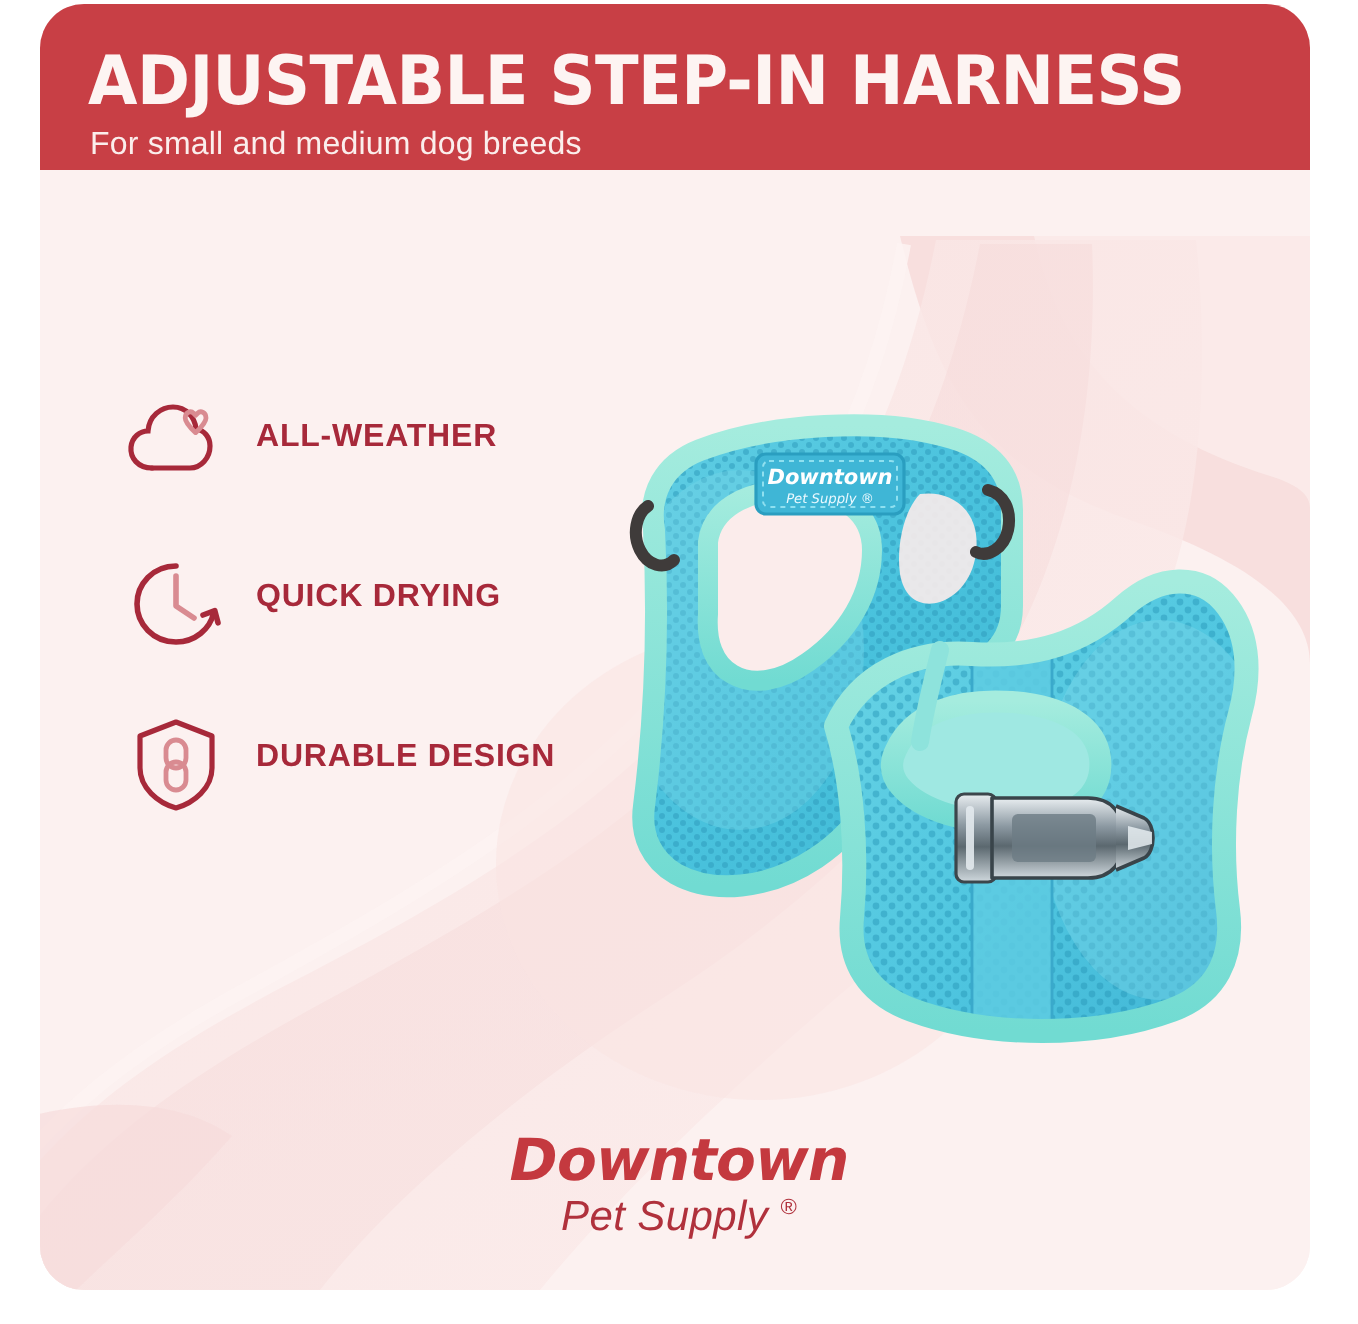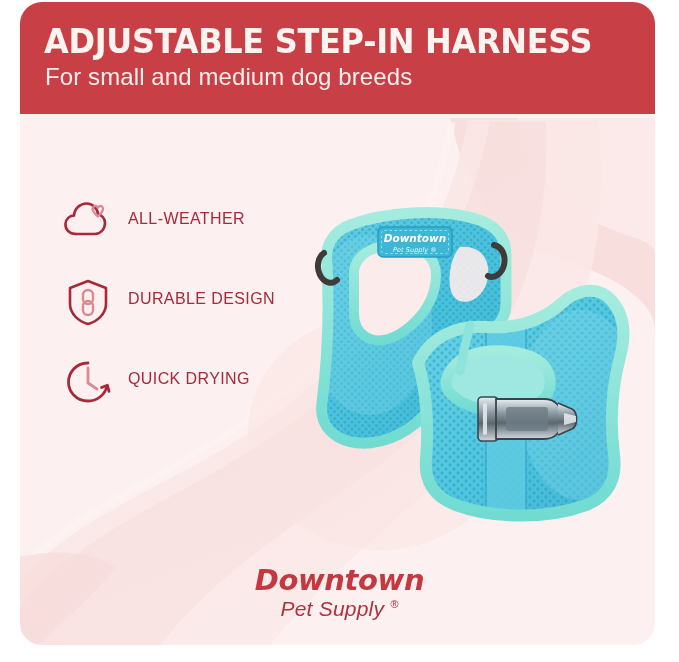--- a/index.html
+++ b/index.html
@@ -11,43 +11,43 @@
 
   
   .card{
     position:absolute;left:20px;top:2px;width:635px;height:643px;
     background:#fcf1f0;border-radius:22px;overflow:hidden;
   }
   .bg-art{position:absolute;inset:0;width:635px;height:643px;}
 
   
   .banner{
-    position:absolute;left:20px;top:2px;width:635px;height:112px;
+    position:absolute;left:20px;top:2px;width:635px;height:83px;
     background:#c83f45;border-radius:22px 22px 0 0;overflow:hidden;
   }
   .banner-title{
     position:absolute;left:24px;top:22px;
     font-size:34px;font-weight:700;letter-spacing:-0.3px;
     color:#fdf4f2;line-height:1;white-space:nowrap;
     font-family:"DejaVu Sans","Liberation Sans",sans-serif;
     transform:scaleX(0.94);transform-origin:left center;
   }
   .banner-sub{
     position:absolute;left:25px;top:63px;
-    font-size:24px;font-weight:400;color:#fbeeec;line-height:1;
+    font-size:16px;font-weight:400;color:#fbeeec;line-height:1;
     white-space:nowrap;letter-spacing:0.1px;
   }
 
   
   .features{position:absolute;left:62px;top:196px;width:250px;}
   .feature{position:relative;height:80px;}
   .feature .ficon{position:absolute;left:0;top:0;width:52px;height:52px;}
   .feature .flabel{
     position:absolute;left:66px;top:14px;
-    font-size:16px;font-weight:400;letter-spacing:0.4px;
+    font-size:16px;font-weight:700;letter-spacing:0.4px;
     color:#a7293a;white-space:nowrap;
   }
 
   
   .product{position:absolute;left:280px;top:175px;width:380px;height:390px;}
 
   
   .logo{position:absolute;left:0;right:0;top:566px;text-align:center;}
   .logo-main{
     font-size:29px;font-weight:700;font-style:italic;color:#c4393f;
@@ -115,36 +115,36 @@
         <path d="M41 13 C 41 10.4, 38.4 9, 36.8 10.6 L 35.8 11.6 L 34.8 10.6
                  C 33.2 9, 30.6 10.4, 30.6 13 C 30.6 15.6, 35.8 20.3, 35.8 20.3
                  C 35.8 20.3, 41 15.6, 41 13 Z" fill="none" stroke="#d98b91" stroke-width="2.4" stroke-linejoin="round"></path>
       </svg>
       <div class="flabel">ALL-WEATHER</div>
     </div>
 
 
     <div class="feature">
       <svg class="ficon" viewBox="0 0 52 52">
+        <path d="M26 7 C 14.5 7, 6.5 16, 6.5 26 C 6.5 36, 14.5 45, 26 45
+                 C 35.5 45, 43 38.5, 44.8 30.5" fill="none" stroke="#a7293a" stroke-width="2.8" stroke-linecap="round"></path>
+        <path d="M39.5 31.5 L 45.4 29.3 L 47 35.4" fill="none" stroke="#a7293a" stroke-width="2.8" stroke-linecap="round" stroke-linejoin="round"></path>
+        <path d="M26 12 L 26 27 L 35 33" fill="none" stroke="#d98b91" stroke-width="2.8" stroke-linecap="round" stroke-linejoin="round"></path>
+      </svg>
+      <div class="flabel">QUICK DRYING</div>
+    </div>
+
+    <div class="feature">
+      <svg class="ficon" viewBox="0 0 52 52">
         <path d="M26 5 L 44 12 L 44 28 C 44 38, 35 45.5, 26 48
                  C 17 45.5, 8 38, 8 28 L 8 12 Z" fill="none" stroke="#a7293a" stroke-width="2.6" stroke-linejoin="round"></path>
         <rect x="21" y="14" width="10" height="14" rx="5" fill="none" stroke="#d98b91" stroke-width="2.4"></rect>
         <rect x="21" y="25" width="10" height="14" rx="5" fill="none" stroke="#d98b91" stroke-width="2.4"></rect>
       </svg>
       <div class="flabel">DURABLE DESIGN</div>
-    </div>
-
-    <div class="feature">
-      <svg class="ficon" viewBox="0 0 52 52">
-        <path d="M26 7 C 14.5 7, 6.5 16, 6.5 26 C 6.5 36, 14.5 45, 26 45
-                 C 35.5 45, 43 38.5, 44.8 30.5" fill="none" stroke="#a7293a" stroke-width="2.8" stroke-linecap="round"></path>
-        <path d="M39.5 31.5 L 45.4 29.3 L 47 35.4" fill="none" stroke="#a7293a" stroke-width="2.8" stroke-linecap="round" stroke-linejoin="round"></path>
-        <path d="M26 12 L 26 27 L 35 33" fill="none" stroke="#d98b91" stroke-width="2.8" stroke-linecap="round" stroke-linejoin="round"></path>
-      </svg>
-      <div class="flabel">QUICK DRYING</div>
     </div>
   </div>
 
   <svg class="product" viewBox="0 0 380 390">
     <defs>
       <linearGradient id="meshA" x1="0" y1="0" x2="1" y2="1">
         <stop offset="0" stop-color="#63cfe4"></stop>
         <stop offset="0.5" stop-color="#49c2dd"></stop>
         <stop offset="1" stop-color="#3db6d2"></stop>
       </linearGradient>

